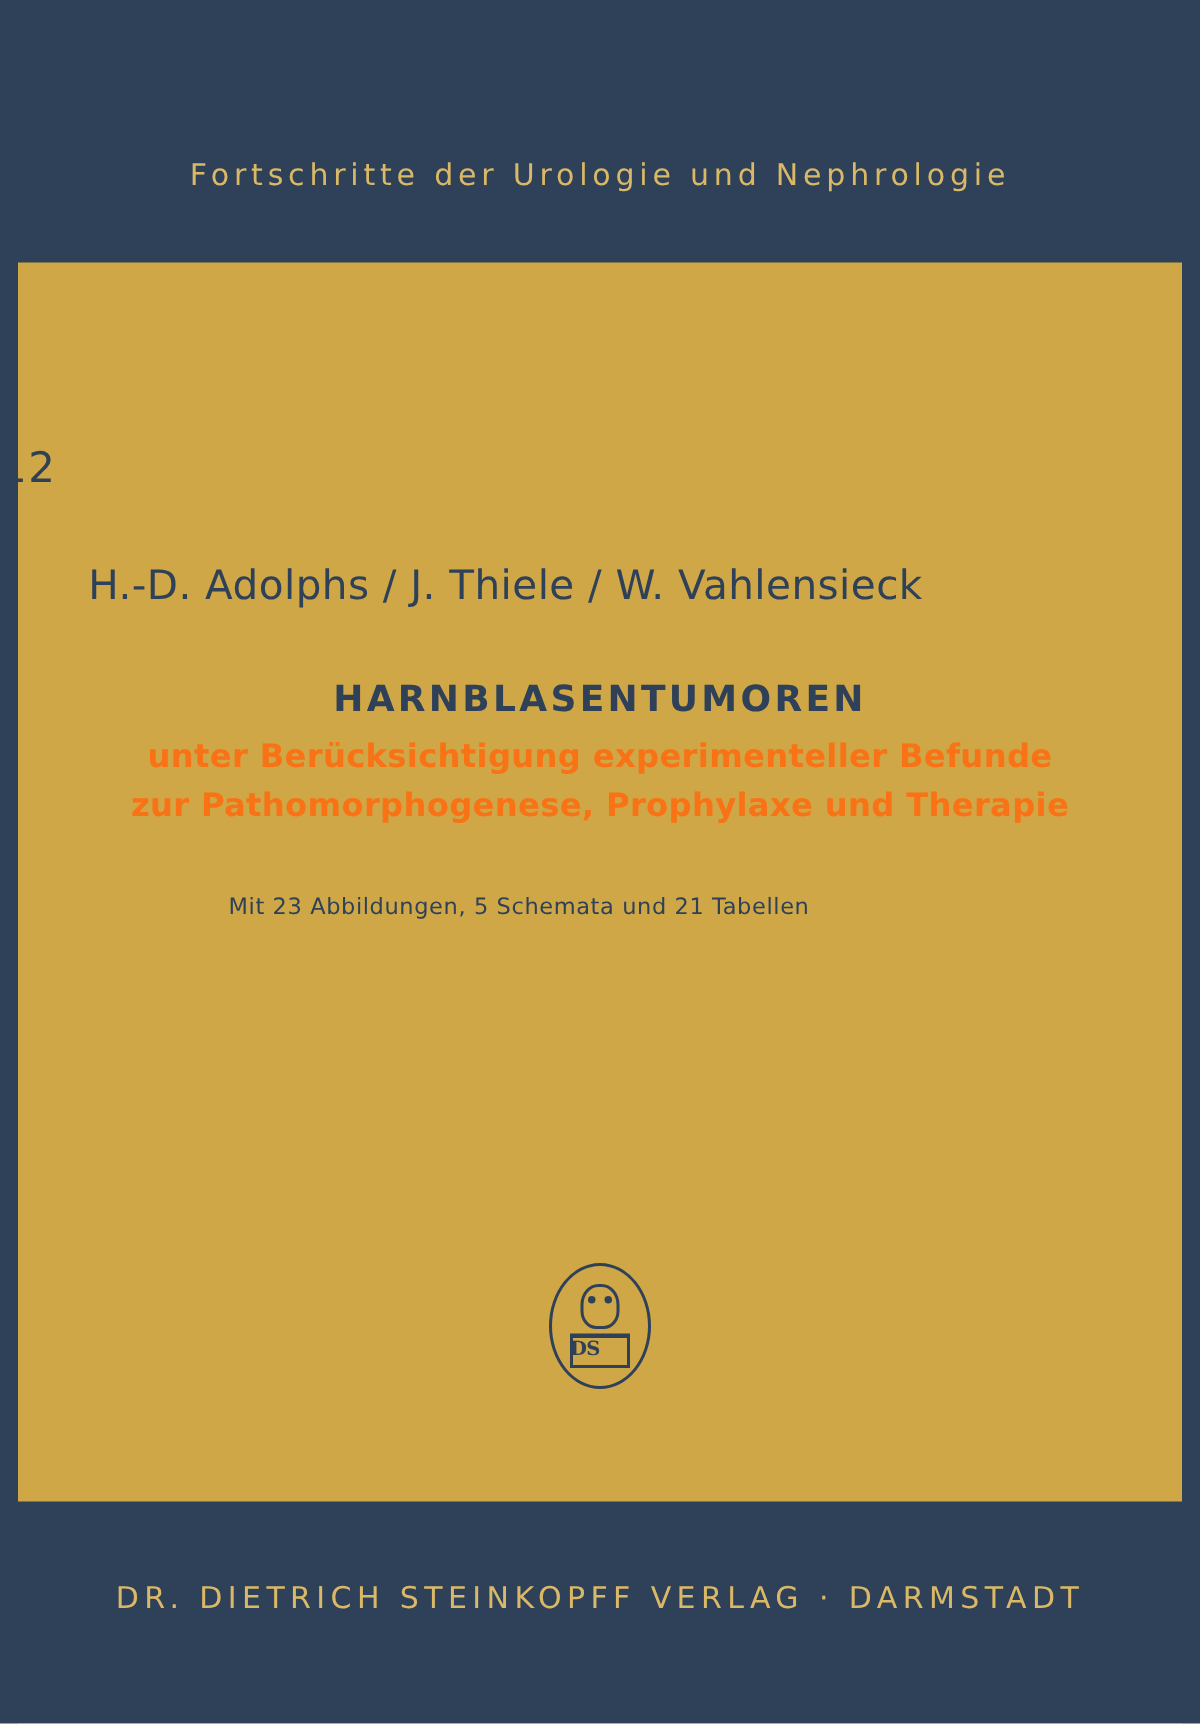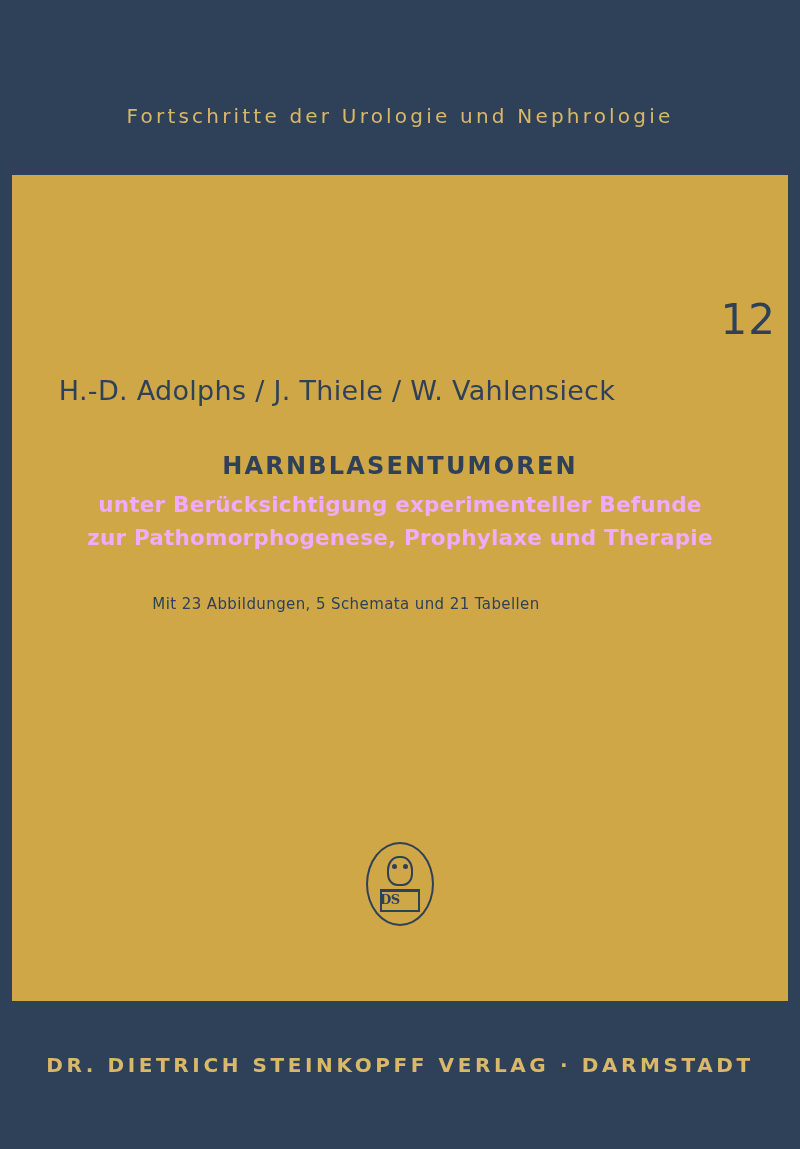--- a/index.html
+++ b/index.html
@@ -59,23 +59,23 @@
     color: #d9b968;
     font-size: 20px;
     letter-spacing: 3.2px;
     font-family: "DejaVu Sans", sans-serif;
   }
   .volume-number {
     position: absolute;
     left: 0;
     top: 295px;
     width: 776px;
-    text-align: right;
-    color: #2f4159;
-    font-size: 42px;
+    text-align: left;
+    color: #2f4159;
+    font-size: 28px;
     font-weight: 400;
     letter-spacing: 1px;
   }
   .authors {
     position: absolute;
     left: 0;
     top: 375px;
     width: 674px;
     text-align: center;
     color: #2f4159;
@@ -92,21 +92,21 @@
     font-size: 24px;
     font-weight: bold;
     letter-spacing: 2.2px;
   }
   .subtitle {
     position: absolute;
     left: 80px;
     top: 488px;
     width: 640px;
     text-align: center;
-    color: #f0abfc;
+    color: #f97316;
     font-size: 21.5px;
     font-weight: bold;
     line-height: 33px;
     letter-spacing: 0.2px;
   }
   .figures-note {
     position: absolute;
     left: 0;
     top: 595px;
     width: 692px;
@@ -184,21 +184,21 @@
     font-family: "DejaVu Serif", serif;
   }
   .publisher-name {
     position: absolute;
     left: 0;
     top: 1053px;
     width: 800px;
     text-align: center;
     color: #d9b968;
     font-size: 20px;
-    font-weight: bold;
+    font-weight: normal;
     letter-spacing: 3.6px;
   }
 </style>
 </head>
 <body>
 
 <div class="cover">
 
   <div class="frame-top"></div>
   <div class="frame-bottom"></div>

